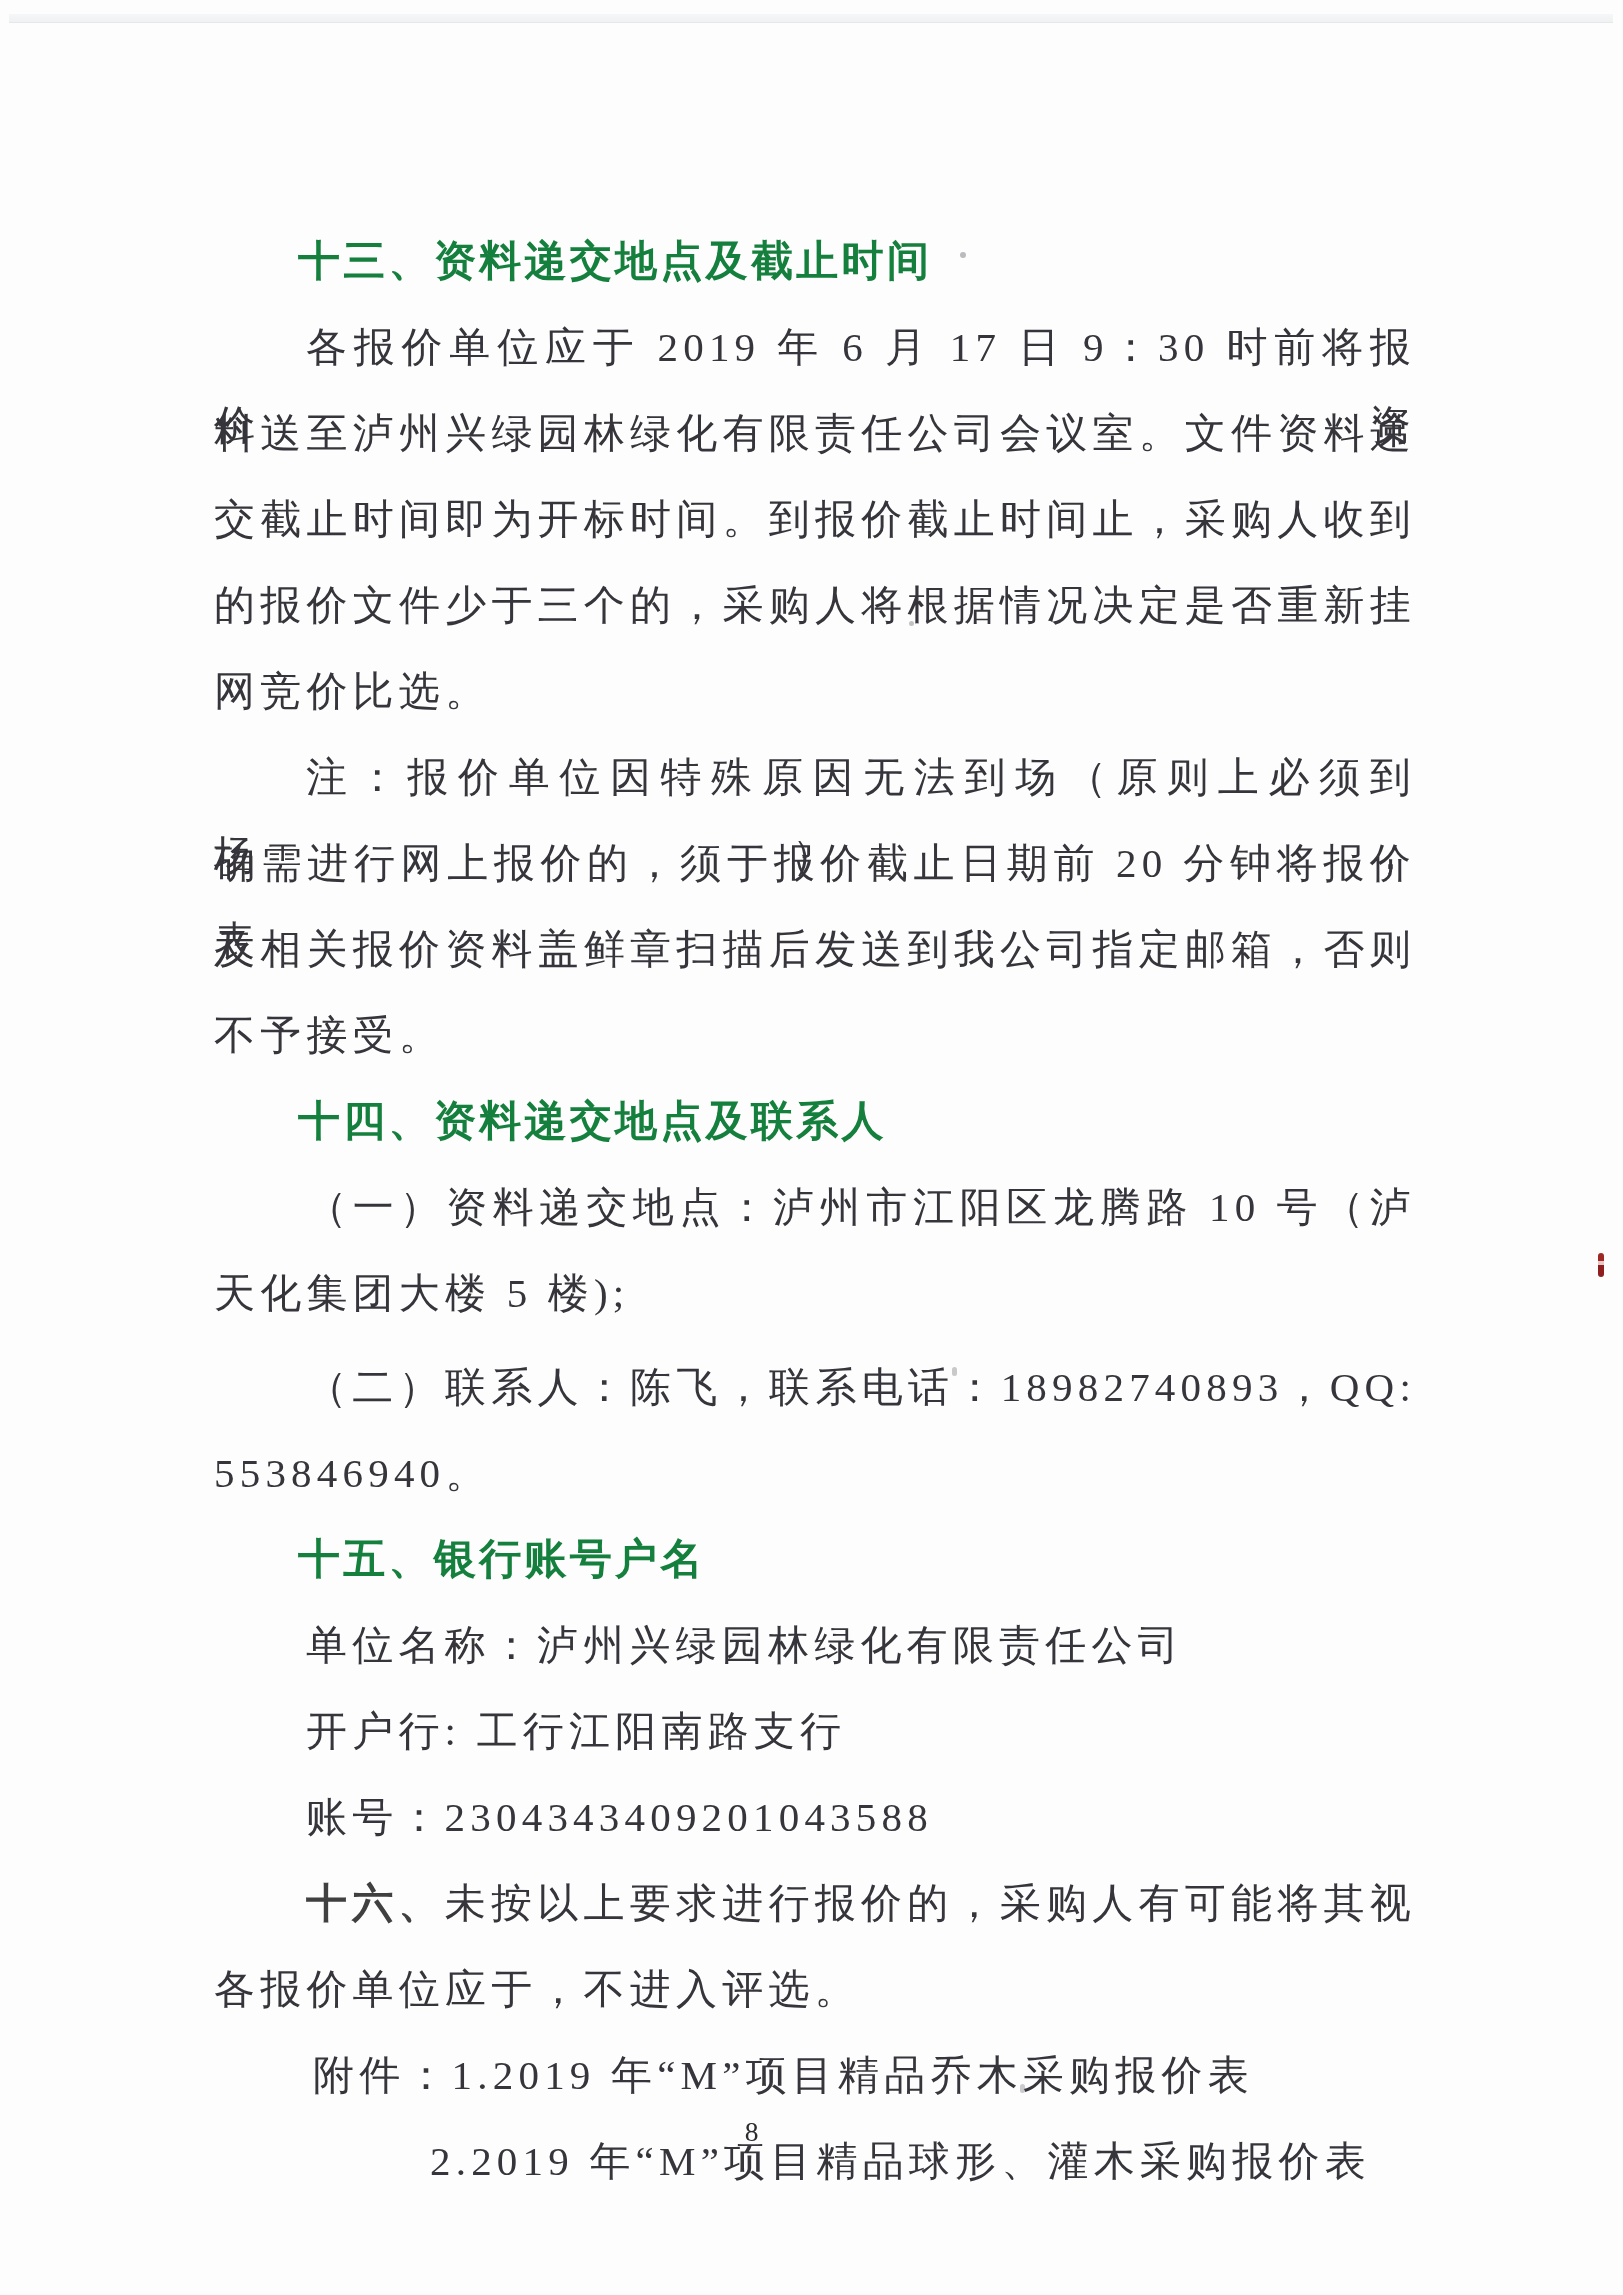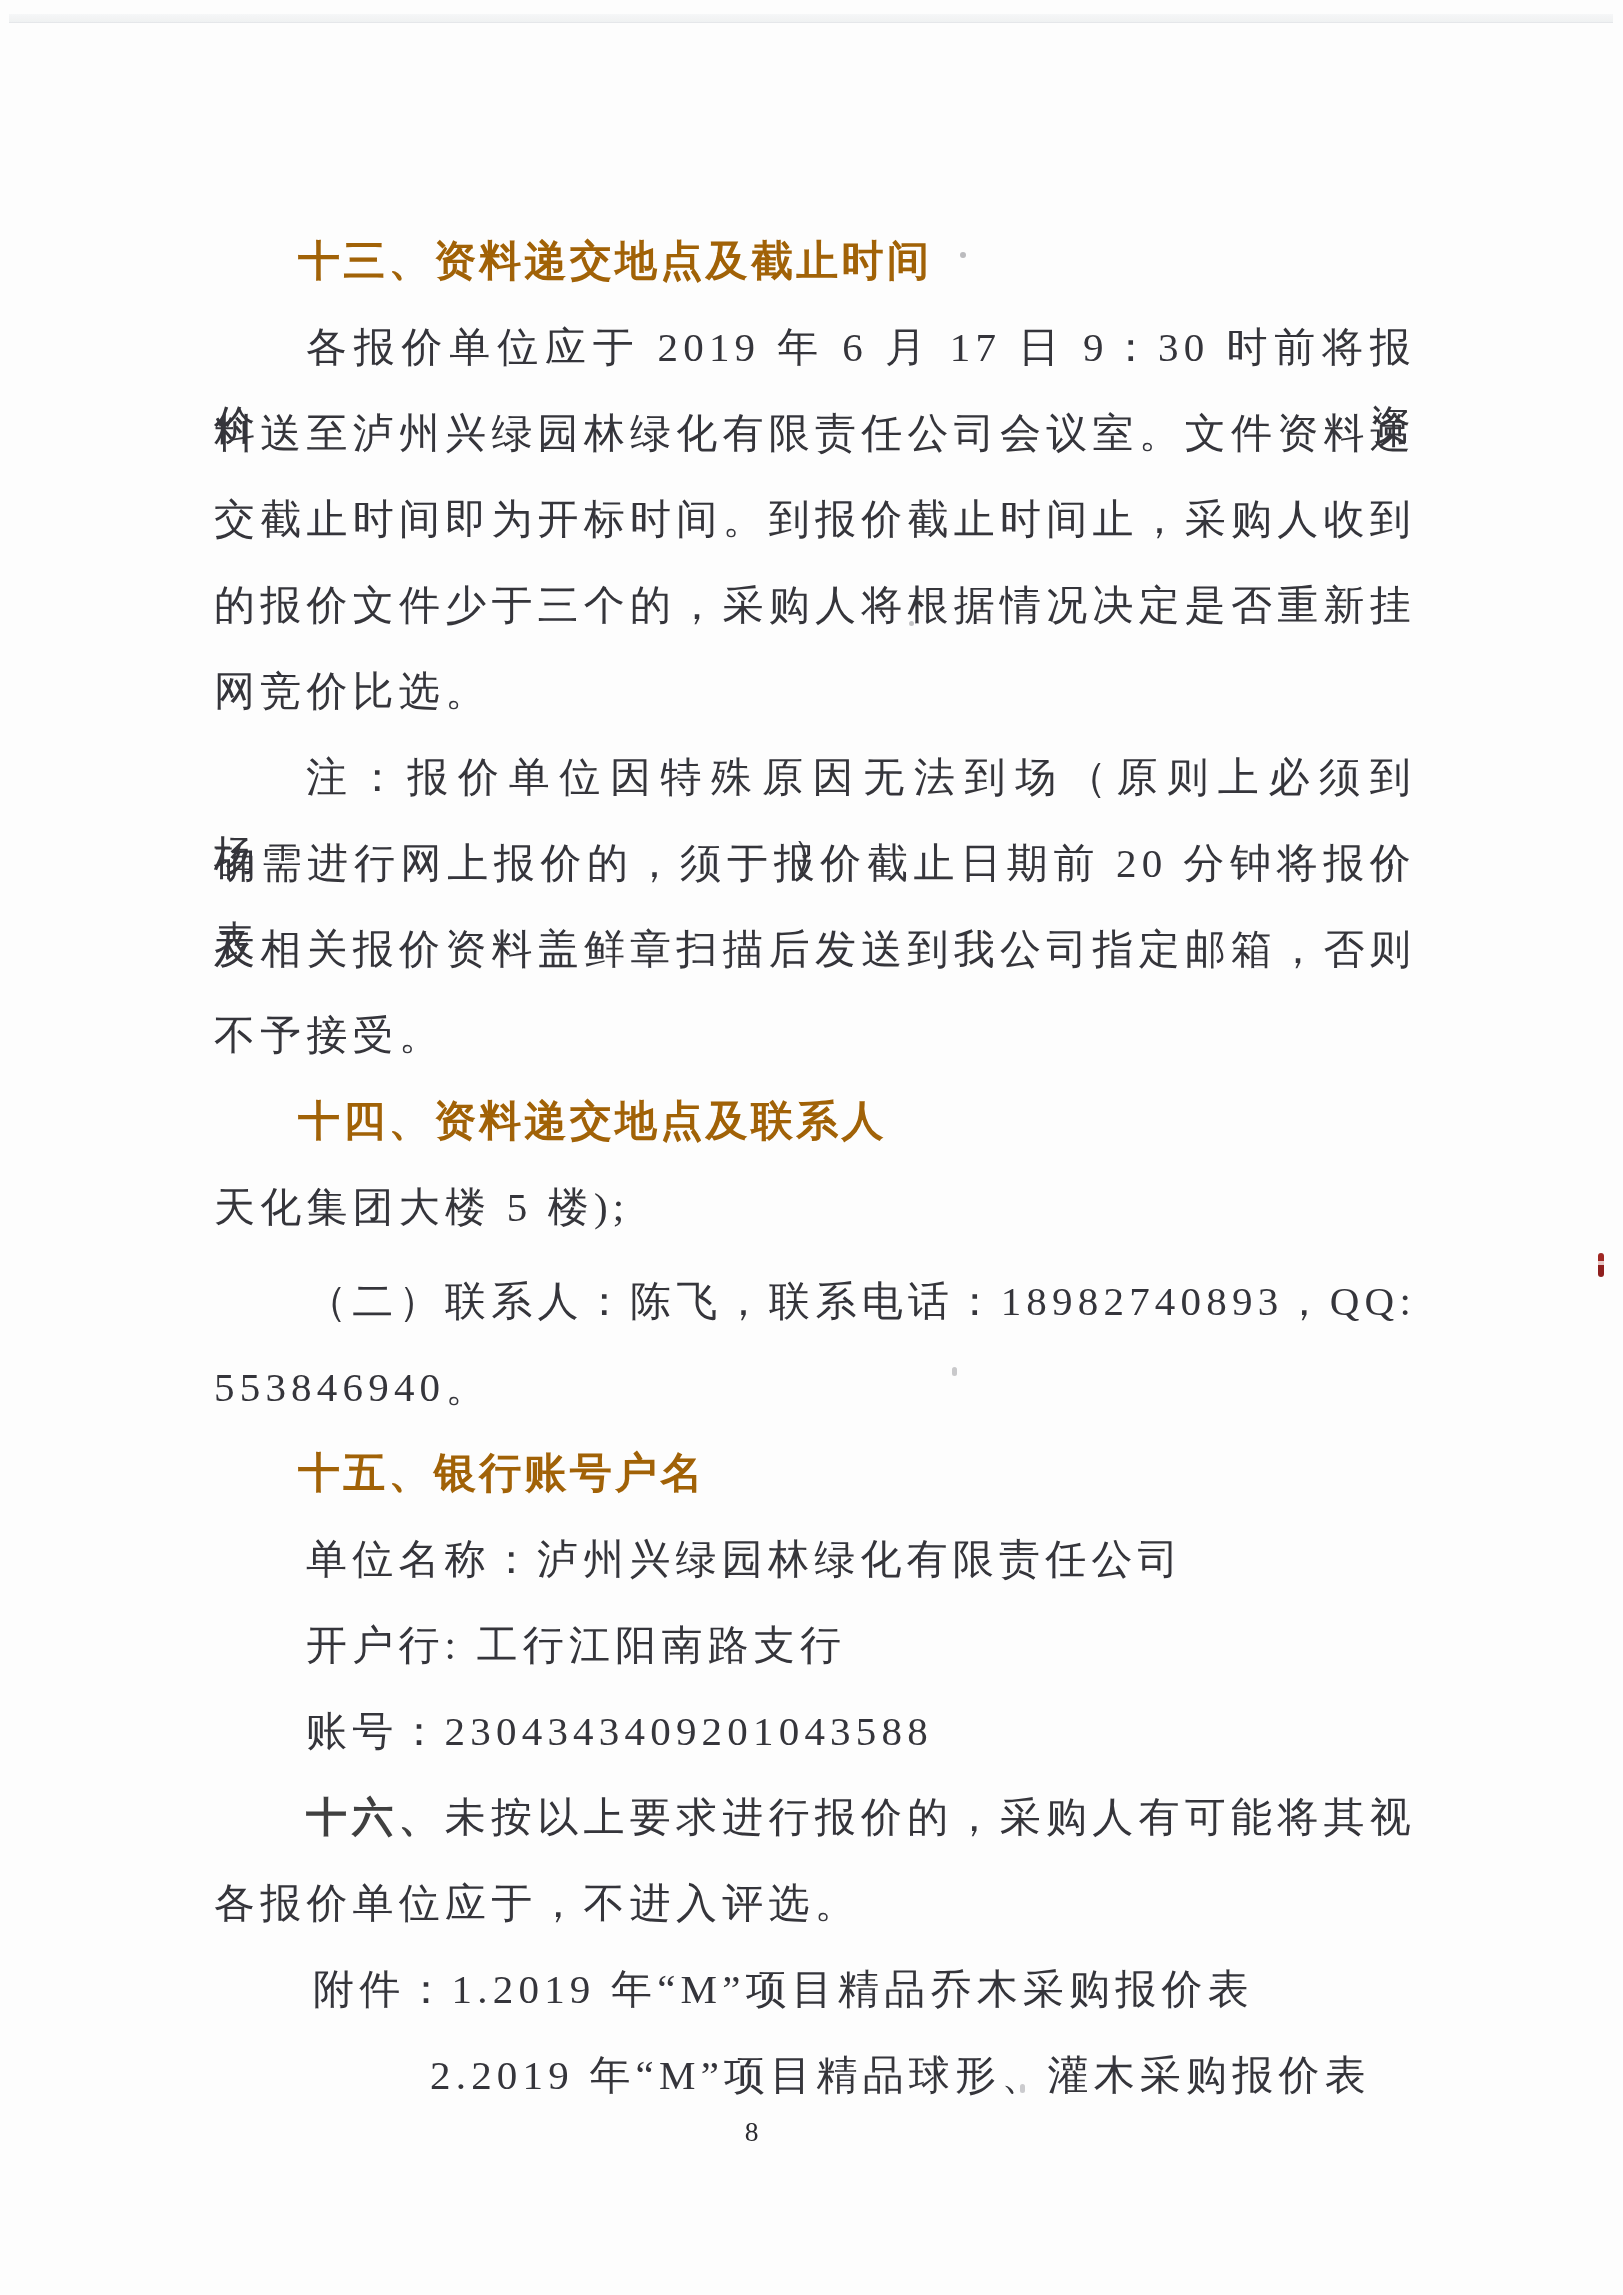--- a/index.html
+++ b/index.html
@@ -29,21 +29,21 @@
   }
   .just{
     text-align:justify;text-align-last:justify;
   }
   .indent{text-indent:92px;}
   .indent-att{text-indent:99px;}
   .indent-att2{text-indent:216px;}
   .heading{
     margin:0;font-size:42px;line-height:78px;height:78px;
     font-family:"Liberation Sans","DejaVu Sans",sans-serif;
-    font-weight:bold;color:#a16207;letter-spacing:3.3px;
+    font-weight:bold;color:#15803d;letter-spacing:3.3px;
   }
   .runin-bold{
     font-family:Liberation Mono, monospace;
     font-weight:bold;color:#404040;
   }
   .gap-top-24{margin-top:15.7px;}
   .gap-top-12{margin-top:7.8px;}
   .page-number{
     position:absolute;left:732px;top:2116px;width:39px;
     font-size:27.5px;color:#2b2b30;text-align:center;letter-spacing:0;
@@ -76,20 +76,21 @@
     <p class="line just">的报价文件少于三个的，采购人将根据情况决定是否重新挂</p>
     <p class="line">网竞价比选。</p>
 
     <p class="line just indent">注：报价单位因特殊原因无法到场（原则上必须到场），</p>
     <p class="line just">确需进行网上报价的，须于报价截止日期前 20 分钟将报价表</p>
     <p class="line just">及相关报价资料盖鲜章扫描后发送到我公司指定邮箱，否则</p>
     <p class="line">不予接受。</p>
 
     <h2 class="heading indent">十四、资料递交地点及联系人</h2>
 
+    <p class="line just indent">（一）资料递交地点：泸州市江阳区龙腾路 10 号（泸</p>
     <p class="line">天化集团大楼 5 楼);</p>
 
     <p class="line just indent gap-top-24">（二）联系人：陈飞，联系电话：18982740893，QQ:</p>
     <p class="line">553846940。</p>
 
     <h2 class="heading indent">十五、银行账号户名</h2>
 
     <p class="line indent">单位名称：泸州兴绿园林绿化有限责任公司</p>
     <p class="line indent">开户行: 工行江阳南路支行</p>
     <p class="line indent">账号：2304343409201043588</p>

